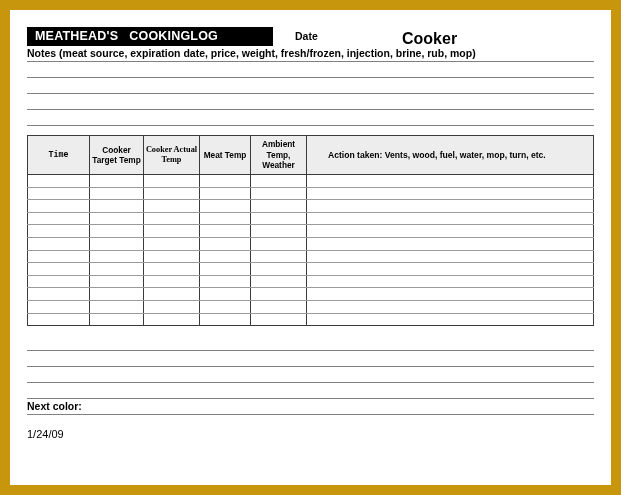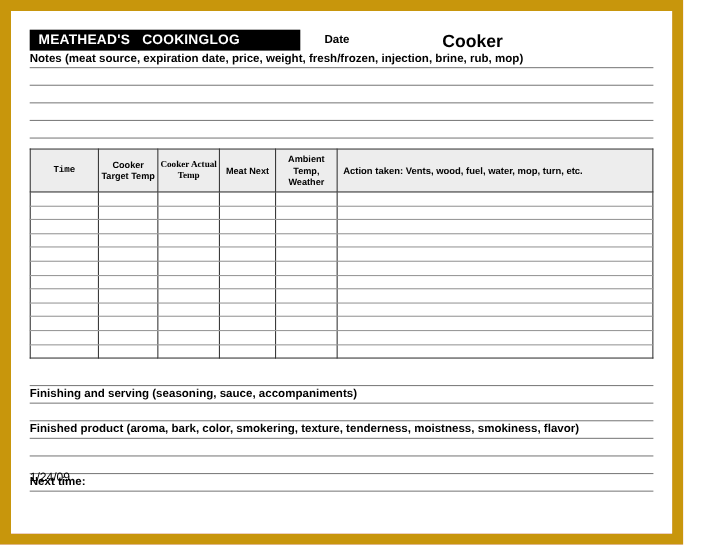--- a/index.html
+++ b/index.html
@@ -102,21 +102,21 @@
     font-weight: bold;
     color: #000000;
     line-height: 10.5px;
     padding: 2px 1px;
     height: 34px;
     vertical-align: middle;
     text-align: center;
   }
   table.log th.action {
     text-align: left;
-    padding-left: 5px;
+    padding-left: 21px;
     font-size: 8.6px;
   }
   table.log td {
     border-left: 1px solid #3b3b3b;
     border-right: 1px solid #3b3b3b;
     border-bottom: 1px solid #9a9a9a;
     height: 11.6px;
     padding: 0;
   }
   table.log tr.last td {
@@ -170,21 +170,21 @@
     <div class="blank-line"></div>
 
     <div class="gap-line"></div>
 
     <table class="log">
       <thead>
         <tr>
           <th class="col-time">Time</th>
           <th class="col-ctt">Cooker Target Temp</th>
           <th class="col-cat">Cooker Actual Temp</th>
-          <th class="col-meat">Meat Next</th>
+          <th class="col-meat">Meat Temp</th>
           <th class="col-amb">Ambient Temp, Weather</th>
           <th class="action">Action taken: Vents, wood, fuel, water, mop, turn, etc.</th>
         </tr>
       </thead>
       <tbody>
         <tr>
           <td></td>
           <td></td>
           <td></td>
           <td></td>
@@ -278,27 +278,25 @@
           <td></td>
           <td></td>
           <td></td>
         </tr>
       </tbody>
     </table>
 
     <div class="gap-line"></div>
 
     <div class="blank-line"></div>
-    <div class="sec-label">Finishing and serving (seasoning, sauce, accompaniments)</div>
-    <div class="blank-line"></div>
-
-    <div class="sec-label">Finished product (aroma, bark, color, smokering, texture, tenderness, moistness, smokiness, flavor)</div>
-    <div class="blank-line"></div>
-
-    <div class="blank-line"></div>
-    <div class="sec-label">Next time:</div>
+    <div class="blank-line"></div>
+
+    <div class="blank-line"></div>
+
+    <div class="blank-line"></div>
+    <div class="sec-label">Next color:</div>
 
   </div>
 
   <div class="footer">
     <span class="date">1/24/09</span>
   </div>
 </div>
 
 </body></html>

